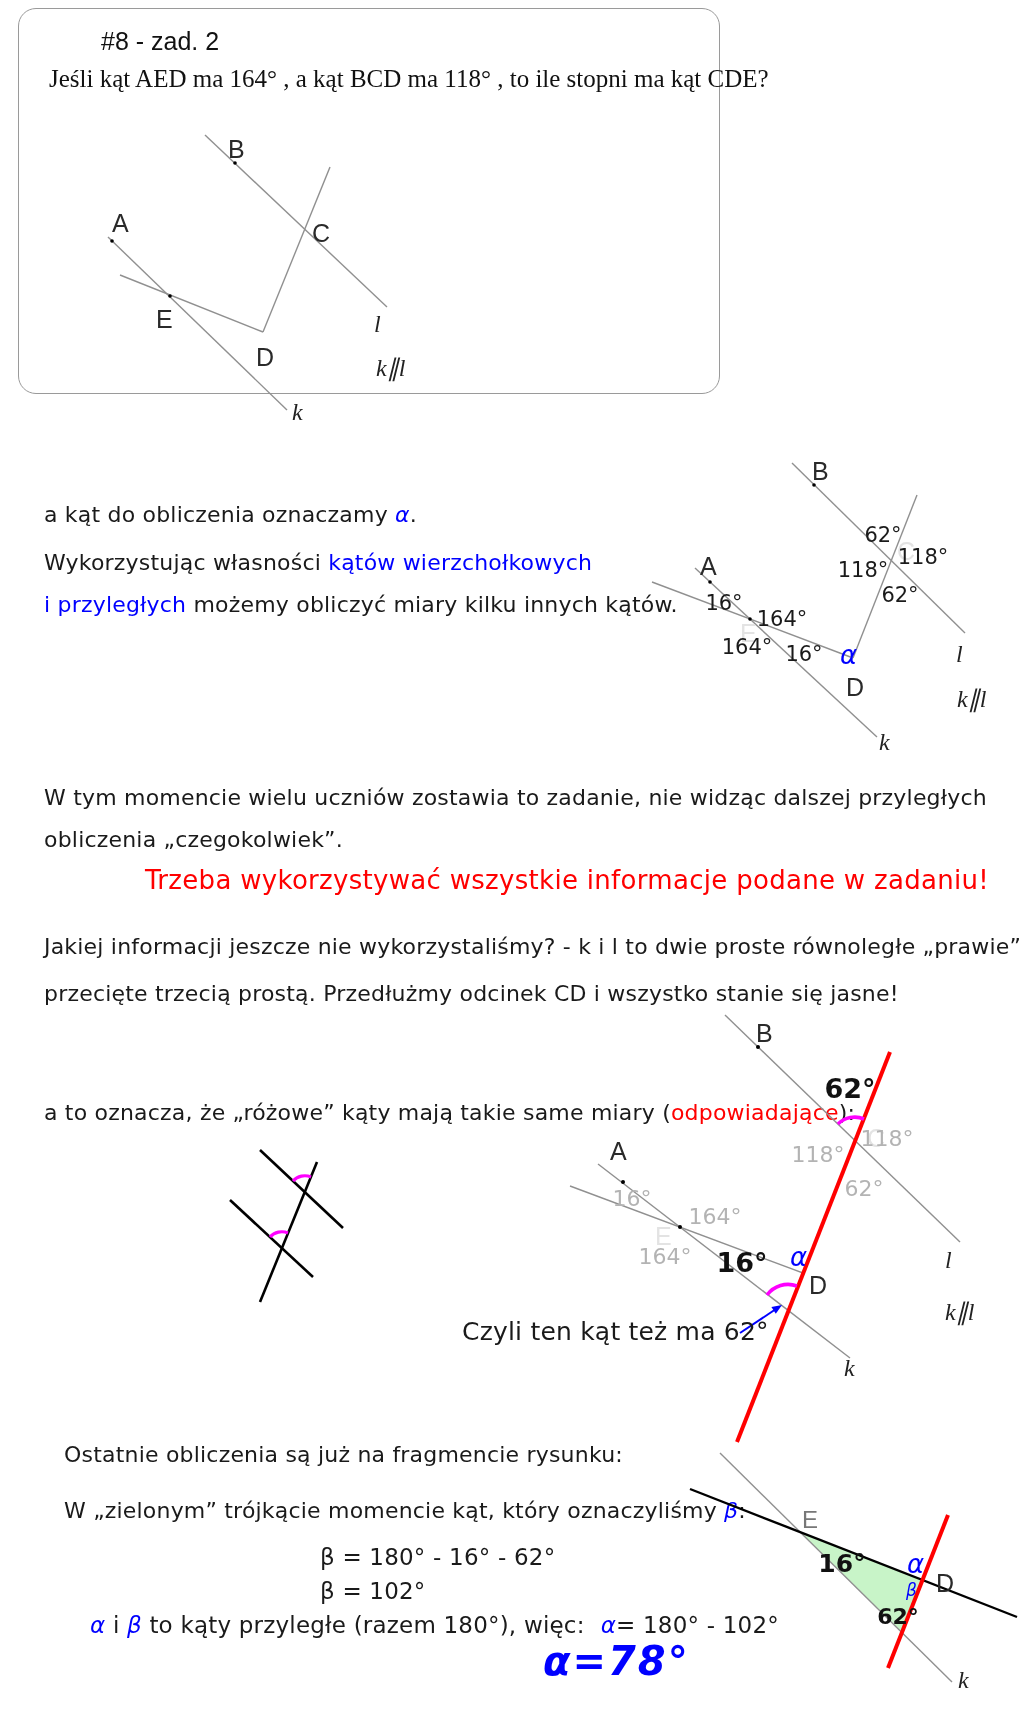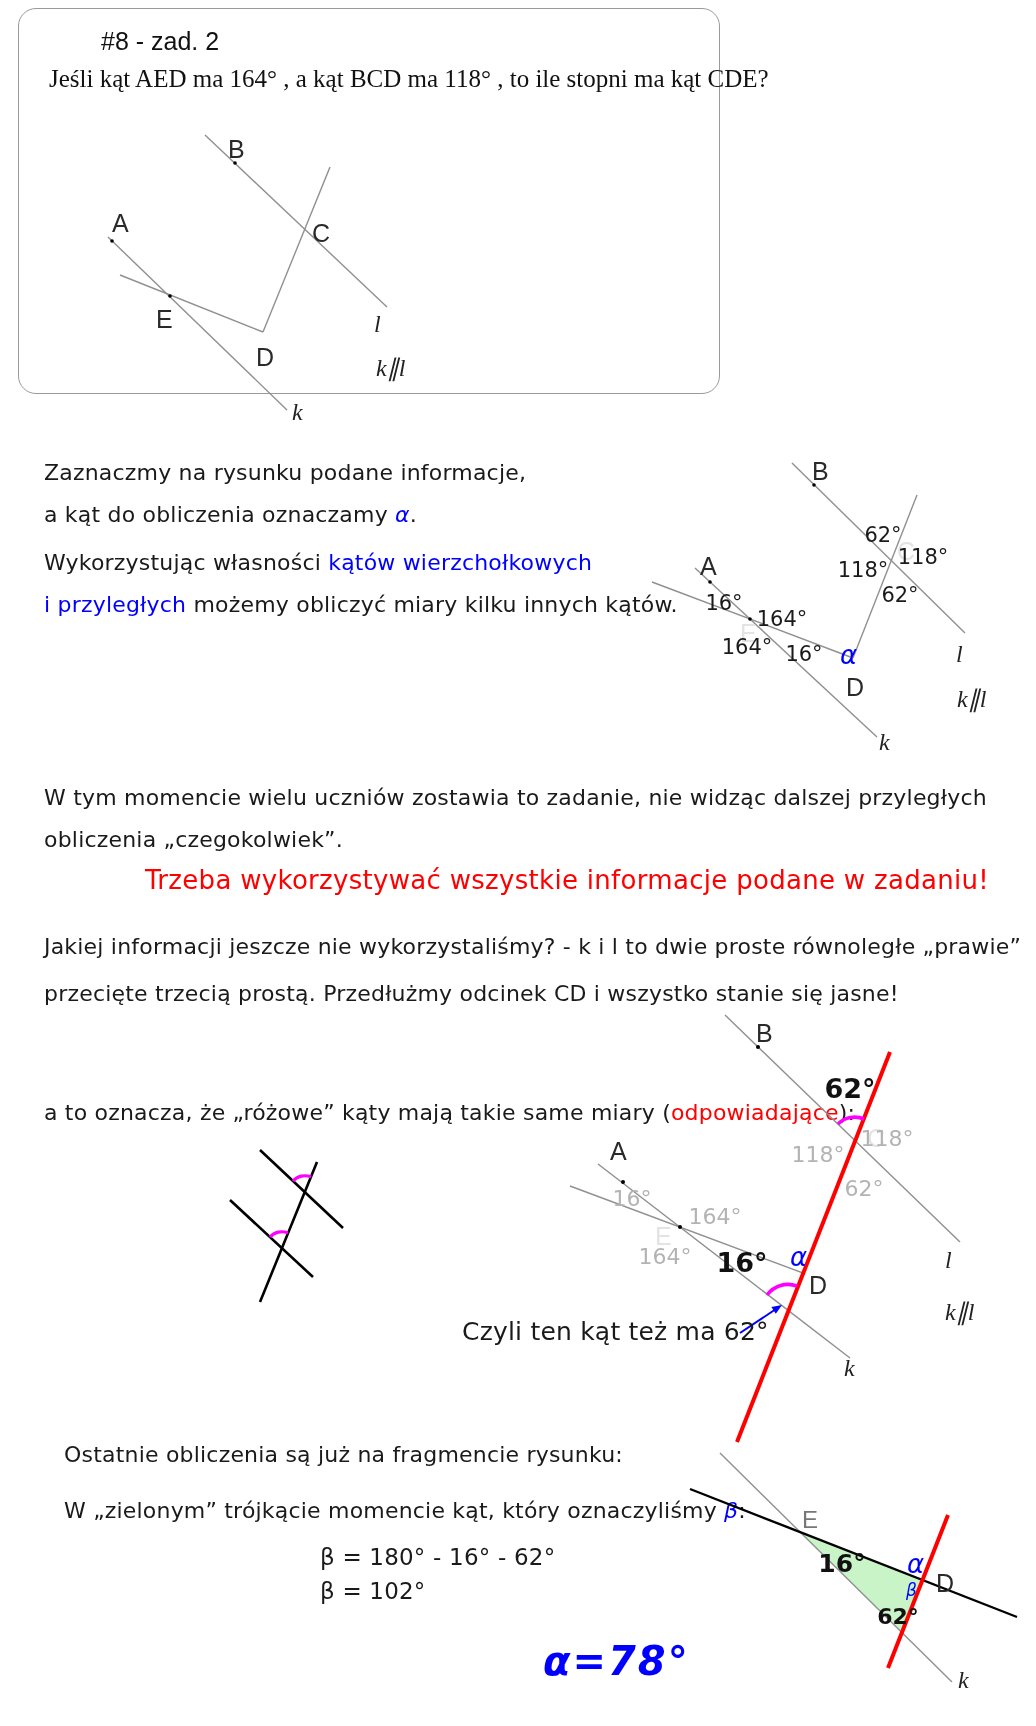--- a/index.html
+++ b/index.html
@@ -53,21 +53,20 @@
     <text class="lbl" x="168" y="48">B</text>
     <text class="lbl" x="52" y="122">A</text>
     <text class="lbl" x="252" y="132">C</text>
     <text class="lbl" x="96" y="218">E</text>
     <text class="lbl" x="196" y="256">D</text>
     <text class="ser" x="314" y="222">l</text>
     <text class="ser" x="232" y="310">k</text>
     <text class="ser" x="316" y="266">k∥l</text>
   </svg>
 
-  <div class="abs hw" style="left:44px;top:460px;">Zaznaczmy na rysunku podane informacje,</div>
   <div class="abs hw" style="left:44px;top:502px;"><span>a kąt do obliczenia oznaczamy </span><span class="blue" style="font-style:italic;">α</span><span>.</span></div>
   <div class="abs hw" style="left:44px;top:550px;"><span>Wykorzystując własności </span><span class="blue">kątów wierzchołkowych</span></div>
   <div class="abs hw" style="left:44px;top:592px;"><span class="blue">i przyległych</span><span> możemy obliczyć miary kilku innych kątów.</span></div>
 
   <svg style="left:600px;top:420px;" width="436" height="320" viewBox="0 0 436 320">
     <line class="gline" x1="192" y1="43" x2="365" y2="213"></line>
     <line class="gline" x1="317" y1="75" x2="253" y2="238"></line>
     <line class="gline" x1="95" y1="148" x2="277" y2="317"></line>
     <line class="gline" x1="52" y1="162" x2="253" y2="238"></line>
     <circle cx="214" cy="65" r="1.8"></circle>
@@ -137,20 +136,21 @@
     <line x1="180" y1="323" x2="216" y2="299" stroke="#0000ff" stroke-width="2"></line>
     <polygon points="222,295 215.8,303.8 211.4,297" fill="#0000ff"></polygon>
   </svg>
 
   <div class="abs hw note" style="left:462px;top:1318px;">Czyli ten kąt też ma 62°</div>
 
   <div class="abs hw" style="left:64px;top:1442px;">Ostatnie obliczenia są już na fragmencie rysunku:</div>
   <div class="abs hw" style="left:64px;top:1498px;"><span>W „zielonym” trójkącie momencie kąt, który oznaczyliśmy </span><span class="blue" style="font-style:italic;">β</span><span>:</span></div>
   <div class="abs hw formula" style="left:320px;top:1544px;">β = 180° - 16° - 62°</div>
   <div class="abs hw formula" style="left:320px;top:1578px;">β = 102°</div>
+  <div class="abs hw formula" style="left:90px;top:1612px;"><span class="blue" style="font-style:italic;">α</span><span> i </span><span class="blue" style="font-style:italic;">β</span><span> to kąty przyległe (razem 180°), więc:</span><span class="blue" style="font-style:italic;margin-left:16px;">α</span><span>= 180° - 102°</span></div>
   <div class="abs answer" style="left:543px;top:1638px;">α=78°</div>
 
   <svg style="left:690px;top:1440px;" width="346" height="260" viewBox="0 0 346 260">
     <polygon points="110,92 232,140 212,192" fill="#c8f4c8"></polygon>
     <line class="gline" x1="30" y1="13" x2="262" y2="242"></line>
     <line x1="0" y1="49" x2="327" y2="177" stroke="#000" stroke-width="2.4"></line>
     <line class="rline" x1="258" y1="75" x2="198" y2="228"></line>
     <text class="lblgray" x="112" y="88">E</text>
     <text class="lbl" x="246" y="152">D</text>
     <text class="ser" x="268" y="248">k</text>

